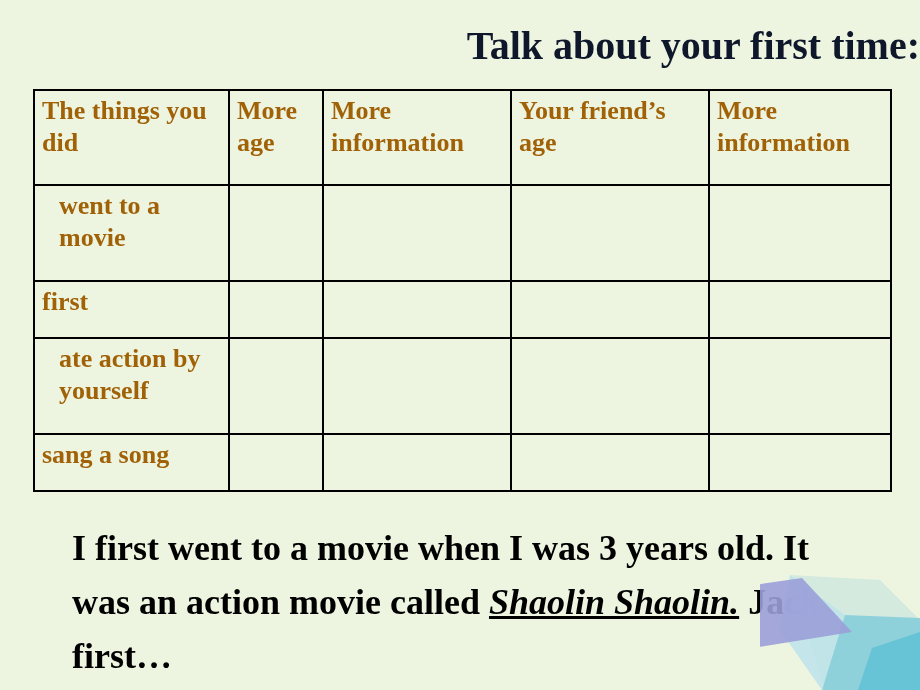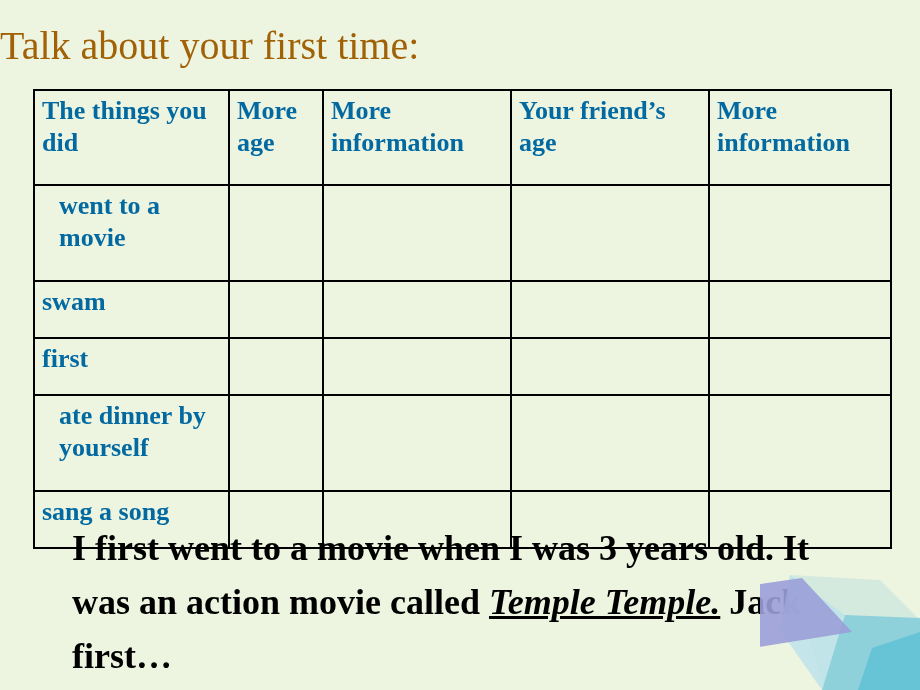--- a/index.html
+++ b/index.html
@@ -31,24 +31,24 @@
     height: 130px;
     pointer-events: none;
   }
 
   
   .slide-title {
     position: absolute;
     left: 0;
     top: 24px;
     width: 920px;
-    text-align: left;
+    text-align: right;
     font-size: 40px;
-    font-weight: normal;
-    color: #a16207;
+    font-weight: bold;
+    color: #0f172a;
     line-height: 1.12;
     letter-spacing: 0px;
     white-space: nowrap;
   }
 
   
   .tbl-wrap {
     position: absolute;
     left: 33px;
     top: 89px;
@@ -58,21 +58,21 @@
     border-collapse: collapse;
     width: 857px;
     table-layout: fixed;
   }
   table.grid td, table.grid th {
     border: 2.5px solid #000000;
     padding: 4px 7px 5px 7px;
     font-size: 26px;
     font-weight: bold;
     line-height: 1.22;
-    color: #0369a1;
+    color: #a16207;
     text-align: left;
     vertical-align: top;
     background: #edf5e1;
   }
   table.grid th {
     font-weight: bold;
   }
   col.c1 { width: 195px; }
   col.c2 { width: 94px; }
   col.c3 { width: 188px; }
@@ -126,52 +126,45 @@
       </thead>
       <tbody>
         <tr class="r-tall">
           <td>went to a movie</td>
           <td></td>
           <td></td>
           <td></td>
           <td></td>
         </tr>
         <tr class="r-short">
-          <td>swam</td>
-          <td></td>
-          <td></td>
-          <td></td>
-          <td></td>
-        </tr>
-        <tr class="r-short">
           <td>first</td>
           <td></td>
           <td></td>
           <td></td>
           <td></td>
         </tr>
         <tr class="r-tall">
-          <td>ate dinner by yourself</td>
+          <td>ate action by yourself</td>
           <td></td>
           <td></td>
           <td></td>
           <td></td>
         </tr>
         <tr class="r-short">
           <td>sang a song</td>
           <td></td>
           <td></td>
           <td></td>
           <td></td>
         </tr>
       </tbody>
     </table>
   </div>
 
-  <div class="para"><span>I first went to a movie when I was 3 years old. It was an action movie called </span><span class="ttl">Temple Temple.</span><span> Jack first…</span></div>
+  <div class="para"><span>I first went to a movie when I was 3 years old. It was an action movie called </span><span class="ttl">Shaolin Shaolin.</span><span> Jack first…</span></div>
 
   <svg class="decor" viewBox="0 0 160 130" preserveAspectRatio="none">
     <polygon points="30,15 120,20 160,60 160,130 65,130" fill="#cfe8de" opacity="0.85"></polygon>
     <polygon points="30,15 85,55 62,130 20,70" fill="#bfe3ea" opacity="0.9"></polygon>
     <polygon points="85,55 160,58 160,130 62,130" fill="#82ccdb" opacity="0.85"></polygon>
     <polygon points="112,88 160,72 160,130 98,130" fill="#5cc0d4" opacity="0.8"></polygon>
     <polygon points="-40,30 42,18 92,72 -20,90" fill="#9a9ed8" opacity="0.9"></polygon>
   </svg>
 
 </div>

